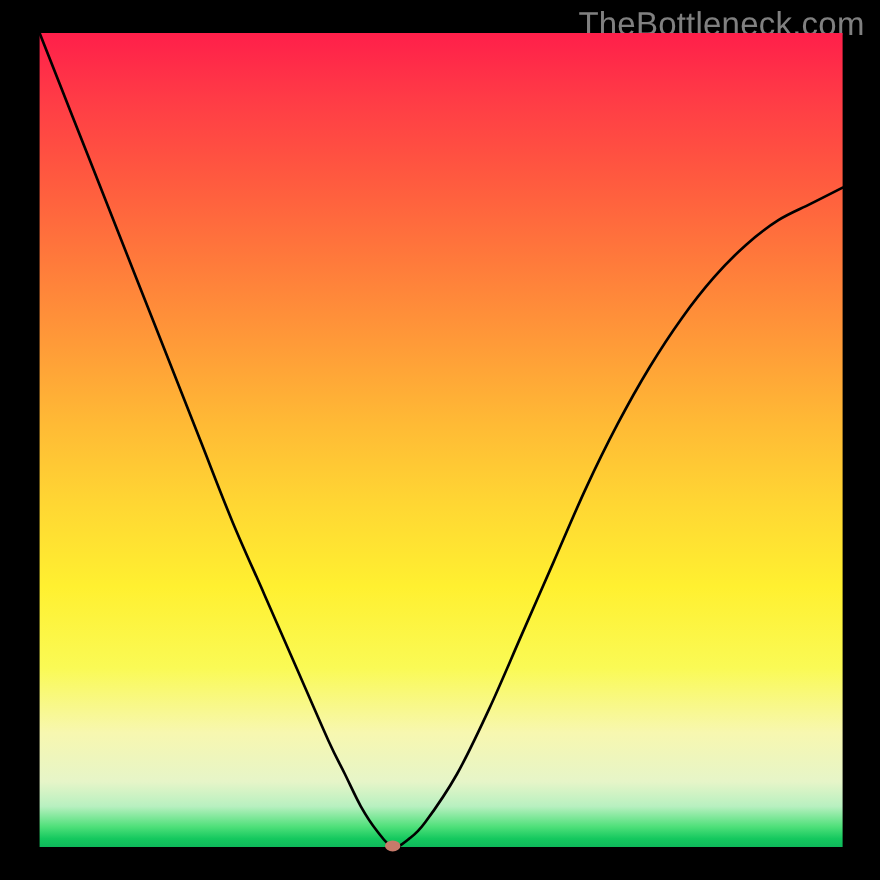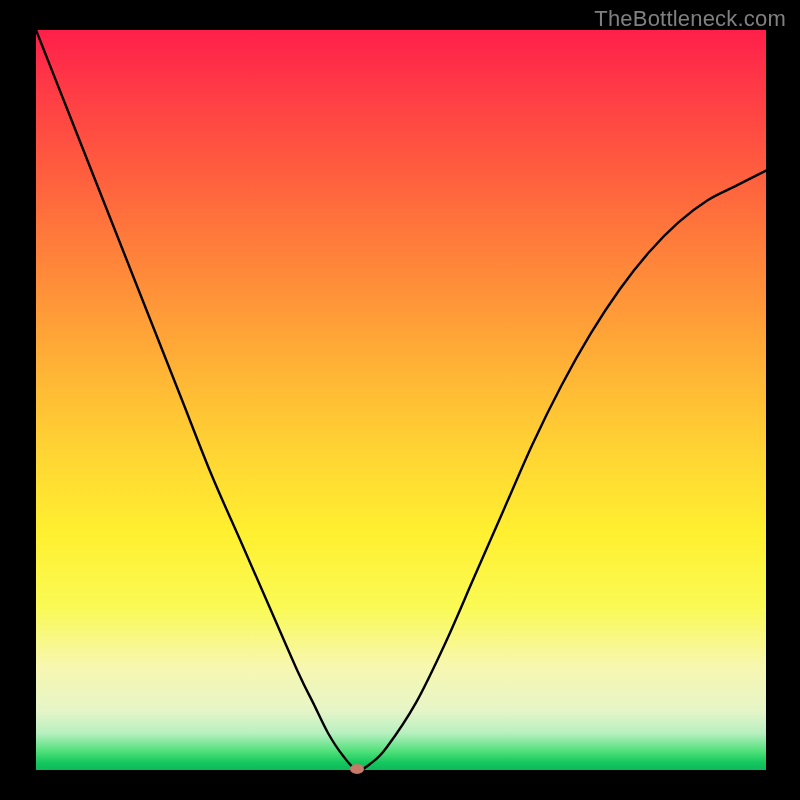--- a/index.html
+++ b/index.html
@@ -41,21 +41,21 @@
       #4fe07a 97.5%,
       #14c85e 99%,
       #0eb85a 100%
     );
   }
   .watermark {
     position: absolute;
     top: 6px;
     right: 14px;
     color: #808080;
-    font-size: 22px;
+    font-size: 30px;
     font-weight: 500;
     letter-spacing: 0.2px;
     user-select: none;
   }
   svg.curve {
     position: absolute;
     left: 0;
     top: 0;
     width: 730px;
     height: 740px;

